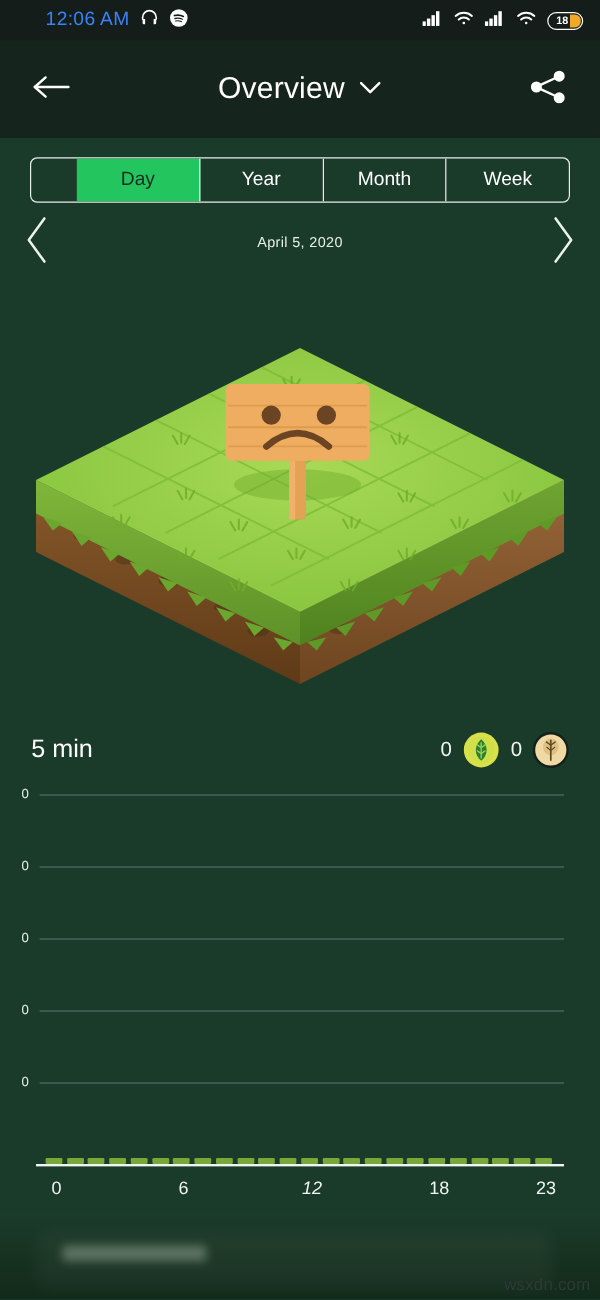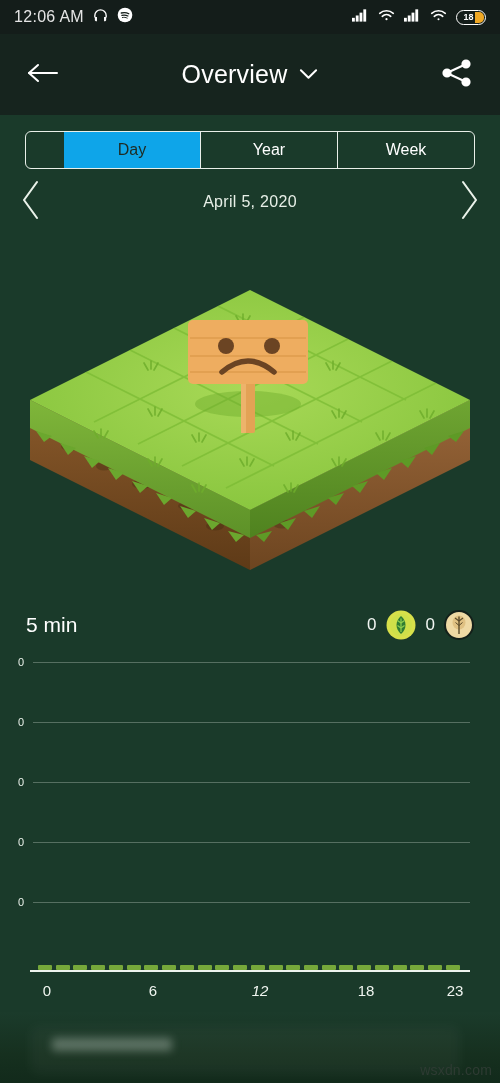--- a/index.html
+++ b/index.html
@@ -11,21 +11,21 @@
   }
   #app { position:relative; width:500px; height:1083px; background:#1a3a2a; }
 
   
   .statusbar {
     position:absolute; top:0; left:0; width:500px; height:34px;
     background:#141d1a; display:flex; align-items:center;
     padding:0 14px; color:#fff;
   }
   .sb-left { display:flex; align-items:center; gap:8px; }
-  .sb-time { font-size:16px; letter-spacing:.3px; color:#e5e5e5; }
+  .sb-time { font-size:16px; letter-spacing:.3px; color:#3b82f6;margin-left:24px; }
   .sb-right { margin-left:auto; display:flex; align-items:center; gap:9px; }
   .batt {
     display:flex; align-items:center; justify-content:center;
     width:30px; height:15px; border:1.5px solid #fff; border-radius:8px;
     position:relative; background:#141d1a;
   }
   .batt-fill {
     position:absolute; right:1.5px; top:1px; bottom:1px; width:9px;
     background:#f0a825; border-radius:0 5px 5px 0;
   }
@@ -48,31 +48,31 @@
   .segment {
     position:absolute; top:131px; left:25px; width:450px; height:38px;
     border:1.5px solid #e9efe9; border-radius:6px; display:flex; overflow:hidden;
   }
   .seg-item {
     flex:1; display:flex; align-items:center; justify-content:center;
     font-size:16px; color:#fff; cursor:pointer;
     border-right:1.5px solid #e9efe9;
   }
   .seg-item:last-child { border-right:none; }
-  .seg-item.active { background:#0ea5e9; color:#1f2b22;margin-left:38px; }
+  .seg-item.active { background:#22c55e; color:#1f2b22;margin-left:38px; }
 
   
   .datenav {
     position:absolute; top:182px; left:0; width:500px; height:40px;
     display:flex; align-items:center; justify-content:center;
   }
   .datenav .chev { position:absolute; cursor:pointer; }
   .datenav .chev.prev { left:20px; }
   .datenav .chev.next { right:20px; }
-  .date-label { font-size:16px; color:#e7efe7; letter-spacing:.3px; }
+  .date-label { font-size:12px; color:#e7efe7; letter-spacing:.3px; }
 
   
   .illus { position:absolute; top:270px; left:0; width:500px; height:320px; }
 
   
   .stats {
     position:absolute; top:605px; left:0; width:500px; height:40px;
     display:flex; align-items:center; padding:0 26px;
   }
   .stat-main { font-size:21px; color:#fff; }
@@ -208,20 +208,21 @@
         <circle cx="24" cy="23" r="3.6"></circle>
         <path d="M8 12.5 L21 6.5" stroke-linecap="round"></path>
         <path d="M8 15.5 L21 21.5" stroke-linecap="round"></path>
       </svg>
     </span>
   </div>
 
   <div class="segment">
     <div class="seg-item active">Day</div>
     <div class="seg-item">Year</div>
+    <div class="seg-item">Month</div>
     <div class="seg-item">Week</div>
   </div>
 
   <div class="datenav">
     <span class="chev prev">
       <svg width="22" height="42" viewBox="0 0 22 42" fill="none" stroke="#eaf2ea" stroke-width="2.1" stroke-linecap="round" stroke-linejoin="round">
         <path d="M17 3 L4 21 L17 39"></path>
       </svg>
     </span>
     <span class="date-label">April 5, 2020</span>

